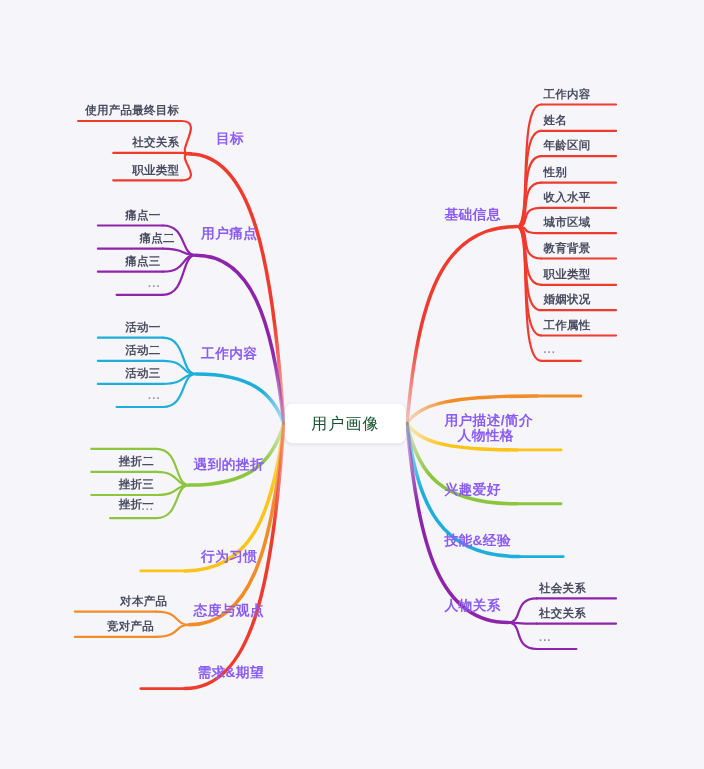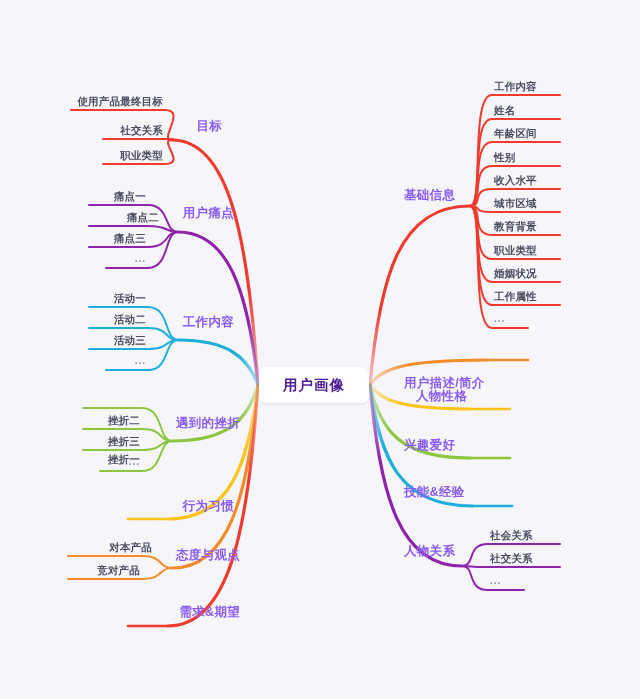--- a/index.html
+++ b/index.html
@@ -59,22 +59,22 @@
     background: #ffffff;
     border-radius: 7px;
     box-shadow: 0 1px 3px rgba(60,60,90,.10);
     display: flex;
     align-items: center;
     justify-content: center;
     z-index: 5;
   }
   #center-node span {
     font-size: 14.5px;
-    font-weight: bold;
-    color: #4c1d95;
+    font-weight: normal;
+    color: #14532d;
     letter-spacing: 1px;
   }
 </style>
 </head>
 <body style="background: rgb(245, 245, 250);">
 
 <div id="canvas" style="background: rgb(245, 245, 250);">
 
   <svg id="wires" viewBox="0 0 640 699" xmlns="http://www.w3.org/2000/svg">
     <defs id="wire-defs">

